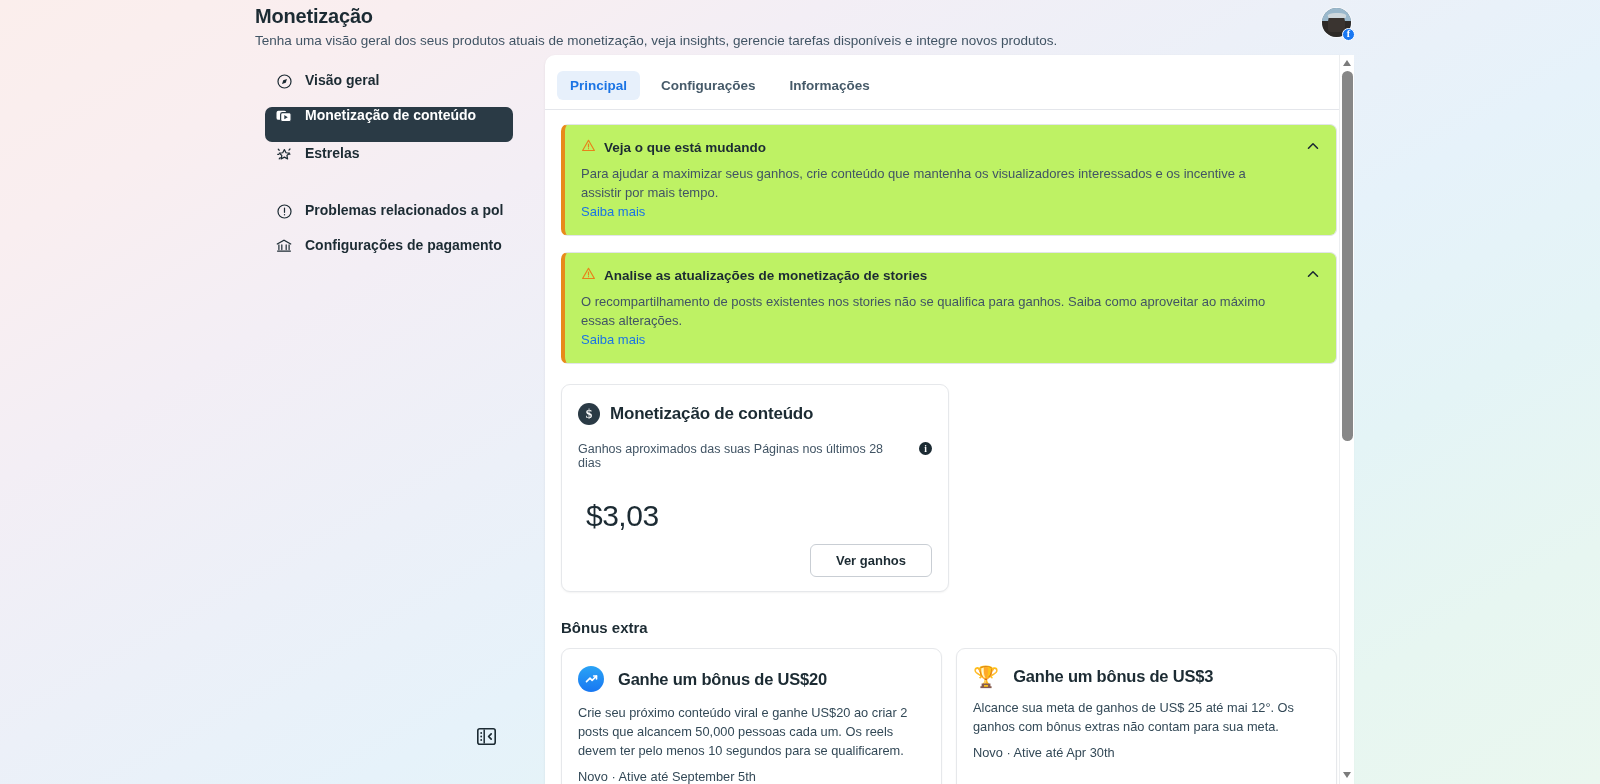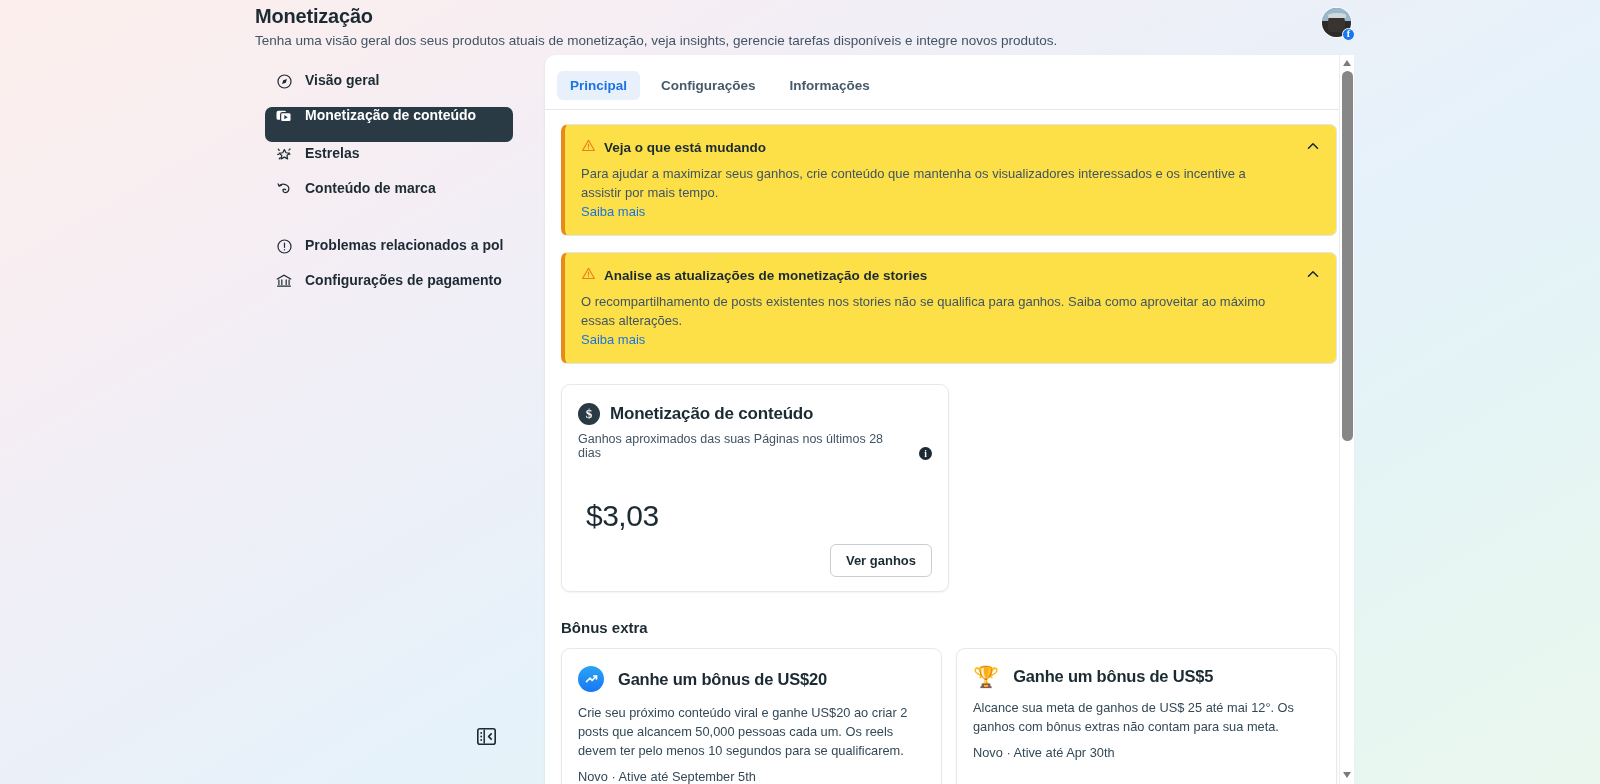--- a/index.html
+++ b/index.html
@@ -171,21 +171,21 @@
     font-weight: 700;
   }
 
   .scroll-body {
     padding: 14px 16px 0 16px;
   }
 
   
   .alert {
     position: relative;
-    background: #fde047;
+    background: #bef264;
     border: 1px solid #e2e5e9;
     border-left: 4px solid #e88a1a;
     border-radius: 7px;
     padding: 13px 59px 15px 16px;
     margin-bottom: 16px;
   }
   .alert-head {
     display: flex;
     align-items: center;
     gap: 8px;
@@ -237,23 +237,23 @@
   }
   .earn-title {
     font-size: 17px;
     font-weight: 700;
     color: #1c2b33;
     letter-spacing: -0.2px;
   }
   .earn-sub {
     font-size: 12.5px;
     color: #415464;
-    margin-top: 7px;
-    display: flex;
-    align-items: flex-end;
+    margin-top: 17px;
+    display: flex;
+    align-items: flex-start;
     gap: 16px;
   }
   .earn-amount {
     font-size: 30px;
     font-weight: 400;
     color: #1c2b33;
     position: absolute;
     left: 24px;
     bottom: 58px;
     letter-spacing: -0.5px;
@@ -261,21 +261,21 @@
   .earn-btn {
     position: absolute;
     right: 16px;
     bottom: 14px;
     font-size: 13px;
     font-weight: 600;
     color: #1c2b33;
     background: #ffffff;
     border: 1px solid #c9ced4;
     border-radius: 6px;
-    padding: 8px 15px;
+    padding: 8px 25px;
     cursor: pointer;
     font-family: "Liberation Sans", sans-serif;
   }
 
   
   .bonus-heading {
     font-size: 15px;
     font-weight: 700;
     color: #1c2b33;
     margin-top: 27px;
@@ -419,30 +419,20 @@
   <div class="nav-item">
     <span class="nav-icon">
       <svg width="18" height="18" viewBox="0 0 24 24" fill="none" stroke="#1c2b33" stroke-width="1.6" stroke-linecap="round">
         <path d="M12.5 6.2l2.2 4.1 4.6.6-3.4 3.1.9 4.5-4.3-2.3-4.3 2.3.9-4.5-3.4-3.1 4.6-.6z" stroke-linejoin="round"></path>
         <path d="M4.3 5.5 5.6 7M20 5.3 18.6 6.8M3.6 12.4h1.5M19.9 12.2h-1.4M5.6 18.4 6.9 17"></path>
       </svg>
     </span>
     <span class="nav-label">Estrelas</span>
   </div>
 
-  <div class="nav-item">
-    <span class="nav-icon">
-      <svg width="18" height="18" viewBox="0 0 24 24" fill="none" stroke="#1c2b33" stroke-width="1.6" stroke-linecap="round" stroke-linejoin="round">
-        <path d="M5.5 7.5c2.6-2.3 6.6-2.5 9.6-.9 2.4 1.3 3.8 3.9 3.2 6.4-.5 2.3-2.8 4.1-5.1 3.7-1.8-.3-3-2.2-2.4-3.9"></path>
-        <path d="M4.2 5.2 5.6 8.3 8.7 7"></path>
-        <path d="M10.8 12.8c.9-1.1 2.7-1 3.4.3"></path>
-      </svg>
-    </span>
-    <span class="nav-label">Conteúdo de marca</span>
-  </div>
 
   <div class="nav-gap"></div>
 
   <div class="nav-item">
     <span class="nav-icon">
       <svg width="17" height="17" viewBox="0 0 24 24" fill="none" stroke="#1c2b33" stroke-width="1.7">
         <circle cx="12" cy="12" r="9.2"></circle>
         <path d="M12 7.2v6" stroke-linecap="round"></path>
         <circle cx="12" cy="16.6" r="0.95" fill="#1c2b33" stroke="none"></circle>
       </svg>
@@ -550,21 +540,21 @@
           </span>
           <span class="bonus-title">Ganhe um bônus de US$20</span>
         </div>
         <div class="bonus-desc">Crie seu próximo conteúdo viral e ganhe US$20 ao criar 2 posts que alcancem 50,000 pessoas cada um. Os reels devem ter pelo menos 10 segundos para se qualificarem.</div>
         <div class="bonus-meta">Novo · Ative até September 5th</div>
       </div>
 
       <div class="bonus-card">
         <div class="bonus-head">
           <span class="trophy">🏆</span>
-          <span class="bonus-title">Ganhe um bônus de US$5</span>
+          <span class="bonus-title">Ganhe um bônus de US$3</span>
         </div>
         <div class="bonus-desc">Alcance sua meta de ganhos de US$ 25 até mai 12°. Os ganhos com bônus extras não contam para sua meta.</div>
         <div class="bonus-meta">Novo · Ative até Apr 30th</div>
       </div>
 
     </div>
   </div>
 </div>
 
 <div class="scrollbar">

